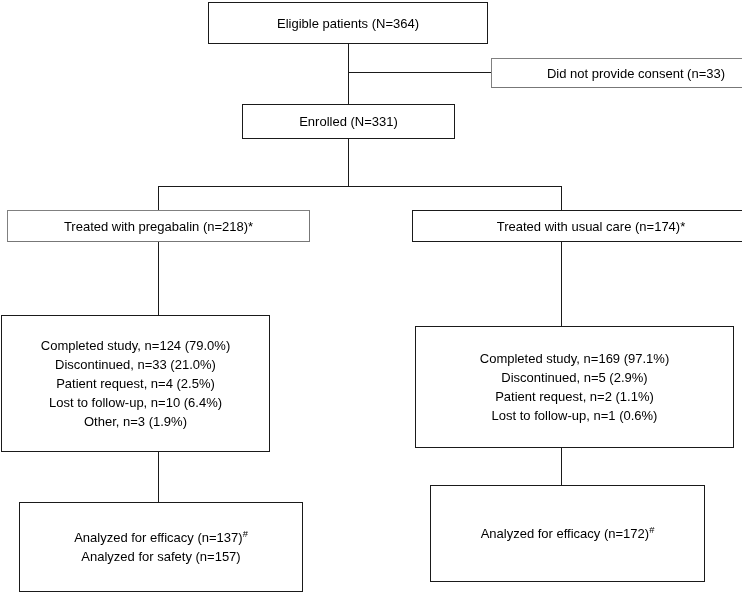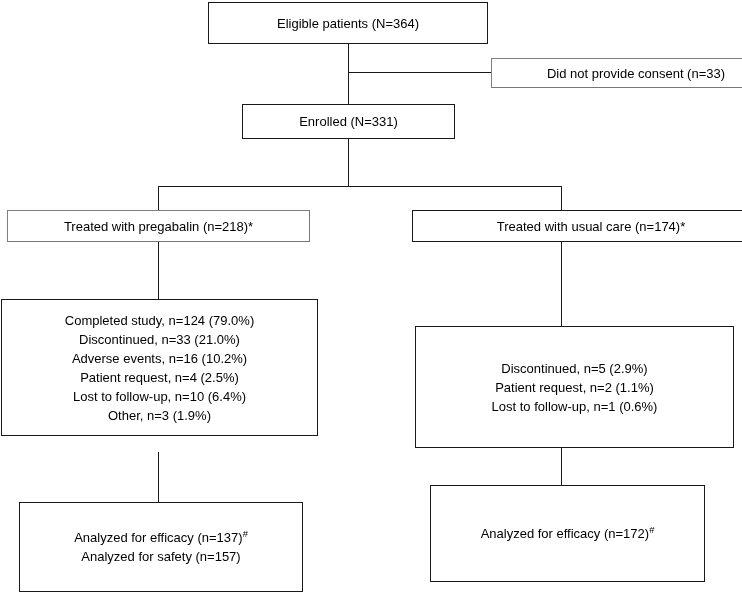--- a/index.html
+++ b/index.html
@@ -82,30 +82,30 @@
   </div>
 
   <div class="node shadowed" style="left:7px; top:210px; width:303px; height:32px;">
     <span class="line">Treated with pregabalin (n=218)*</span>
   </div>
 
   <div class="node" style="left:412px; top:210px; width:358px; height:32px;">
     <span class="line">Treated with usual care (n=174)*</span>
   </div>
 
-  <div class="node" style="left:1px; top:299px; width:317px; height:137px;">
+  <div class="node" style="left:1px; top:315px; width:269px; height:137px;">
     <span class="line">Completed study, n=124 (79.0%)</span>
     <span class="line">Discontinued, n=33 (21.0%)</span>
-    <span class="line">Adverse events, n=16 (10.2%)</span>
     <span class="line">Patient request, n=4 (2.5%)</span>
     <span class="line">Lost to follow-up, n=10 (6.4%)</span>
     <span class="line">Other, n=3 (1.9%)</span>
   </div>
 
   <div class="node" style="left:415px; top:326px; width:319px; height:122px;">
+    <span class="line">Completed study, n=169 (97.1%)</span>
     <span class="line">Discontinued, n=5 (2.9%)</span>
     <span class="line">Patient request, n=2 (1.1%)</span>
     <span class="line">Lost to follow-up, n=1 (0.6%)</span>
   </div>
 
   <div class="node" style="left:19px; top:502px; width:284px; height:90px;">
     <span class="line"><span>Analyzed for efficacy (n=137)</span><sup>#</sup></span>
     <span class="line">Analyzed for safety (n=157)</span>
   </div>
 

